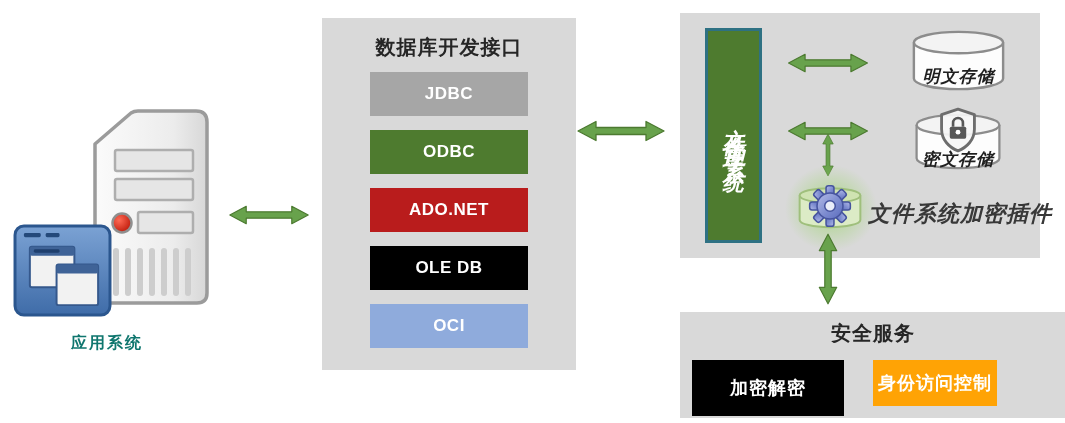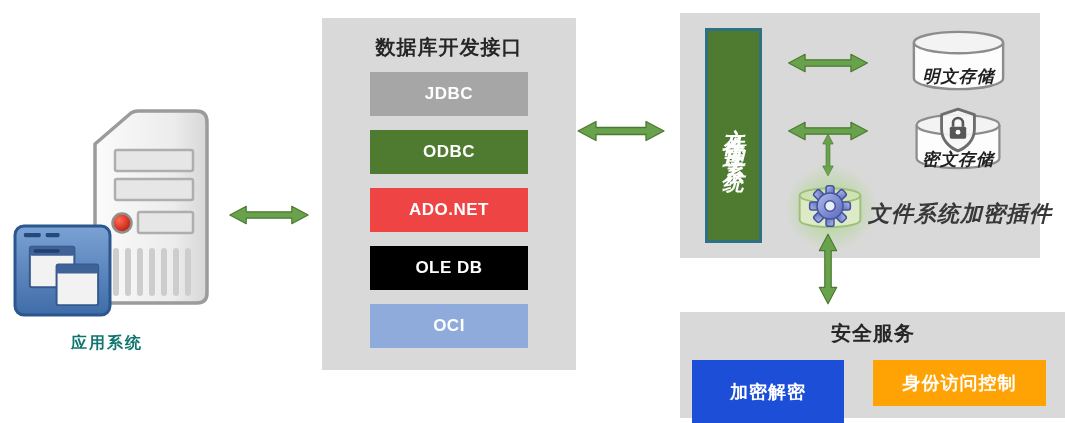--- a/index.html
+++ b/index.html
@@ -92,21 +92,21 @@
 
   <svg class="abs" style="left:228px;top:203px" width="82" height="24" viewBox="0 0 90 24">
     <path d="M2,12 L20,2.5 V8.5 H70 V2.5 L88,12 L70,21.5 V15.5 H20 V21.5 Z" fill="#68a24c" stroke="#4c7a30" stroke-width="1.3" stroke-linejoin="round"></path>
   </svg>
 
   <div class="panel" style="left:322px;top:18px;width:254px;height:352px;">
     <div class="panel-title" style="top:16px;">数据库开发接口</div>
     <div class="bar-stack">
       <div class="iface-bar" style="background-color: rgb(166, 166, 166);">JDBC</div>
       <div class="iface-bar" style="background-color: rgb(78, 123, 47);">ODBC</div>
-      <div class="iface-bar" style="background-color: #ef4444;">ADO.NET</div>
+      <div class="iface-bar" style="background-color: #b91c1c;">ADO.NET</div>
       <div class="iface-bar" style="background-color: #000000; text-align: right;">OLE DB</div>
       <div class="iface-bar" style="background-color: rgb(143, 171, 220);">OCI</div>
     </div>
   </div>
 
   <svg class="abs" style="left:574px;top:119px" width="94" height="24" viewBox="0 0 90 24">
     <path d="M2,12 L20,2.5 V8.5 H70 V2.5 L88,12 L70,21.5 V15.5 H20 V21.5 Z" fill="#68a24c" stroke="#4c7a30" stroke-width="1.3" stroke-linejoin="round"></path>
   </svg>
 
   <div class="panel" style="left:680px;top:13px;width:360px;height:245px;font-style:italic;">
@@ -175,17 +175,17 @@
     </svg>
     <div class="plugin-label" style="left:188px;top:186px;">文件系统加密插件</div>
   </div>
 
   <svg class="abs" style="left:817px;top:232px" width="22" height="74" viewBox="0 0 24 80">
     <path d="M12,2 L2.5,20 H8.5 V60 H2.5 L12,78 L21.5,60 H15.5 V20 H21.5 Z" fill="#68a24c" stroke="#4c7a30" stroke-width="1.3" stroke-linejoin="round"></path>
   </svg>
 
   <div class="panel" style="left:680px;top:312px;width:360px;height:106px;padding-left:26px;">
     <div class="panel-title" style="top:8px;">安全服务</div>
-    <div class="sec-btn" style="left: 12px; top: 48px; width: 152px; height: 64px; background-color: #1d4ed8;">加密解密</div>
-    <div class="sec-btn" style="left: 193px; top: 48px; width: 173px; height: 46px; background-color: rgb(255, 163, 5);">身份访问控制</div>
+    <div class="sec-btn" style="left: 12px; top: 48px; width: 152px; height: 56px; background-color: #000000;">加密解密</div>
+    <div class="sec-btn" style="left: 193px; top: 48px; width: 124px; height: 46px; background-color: rgb(255, 163, 5);">身份访问控制</div>
   </div>
 
 </div>
 
 </body></html>

